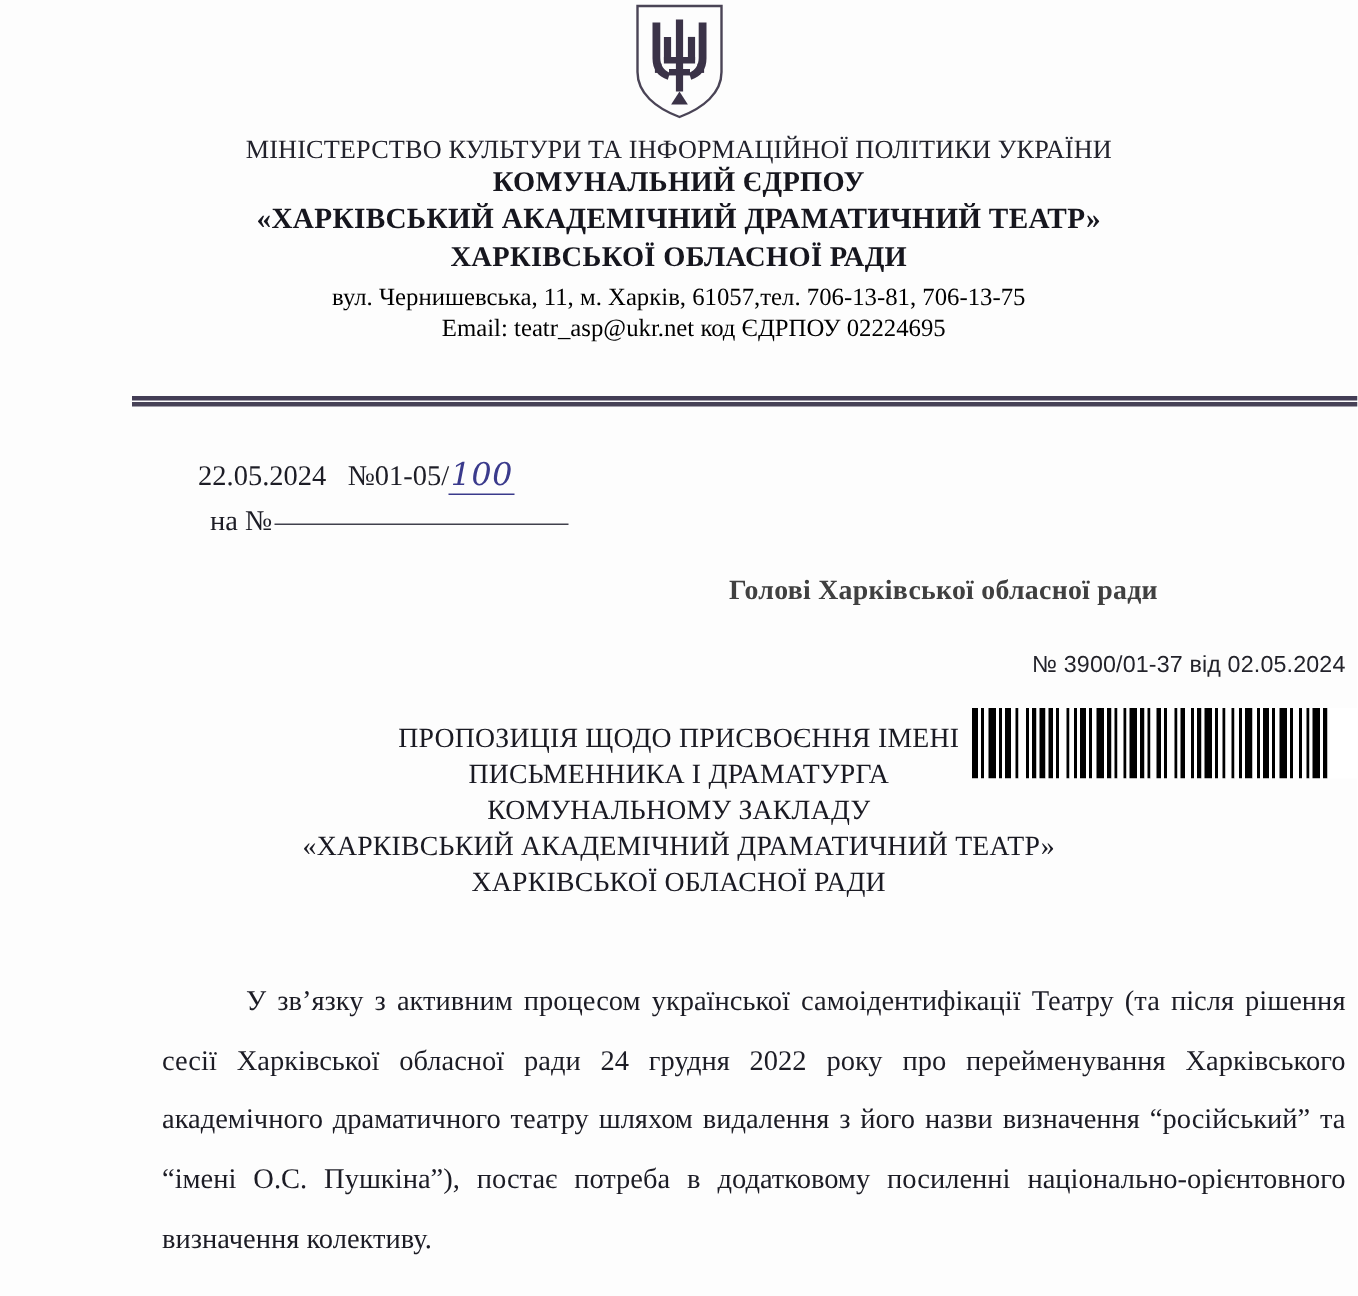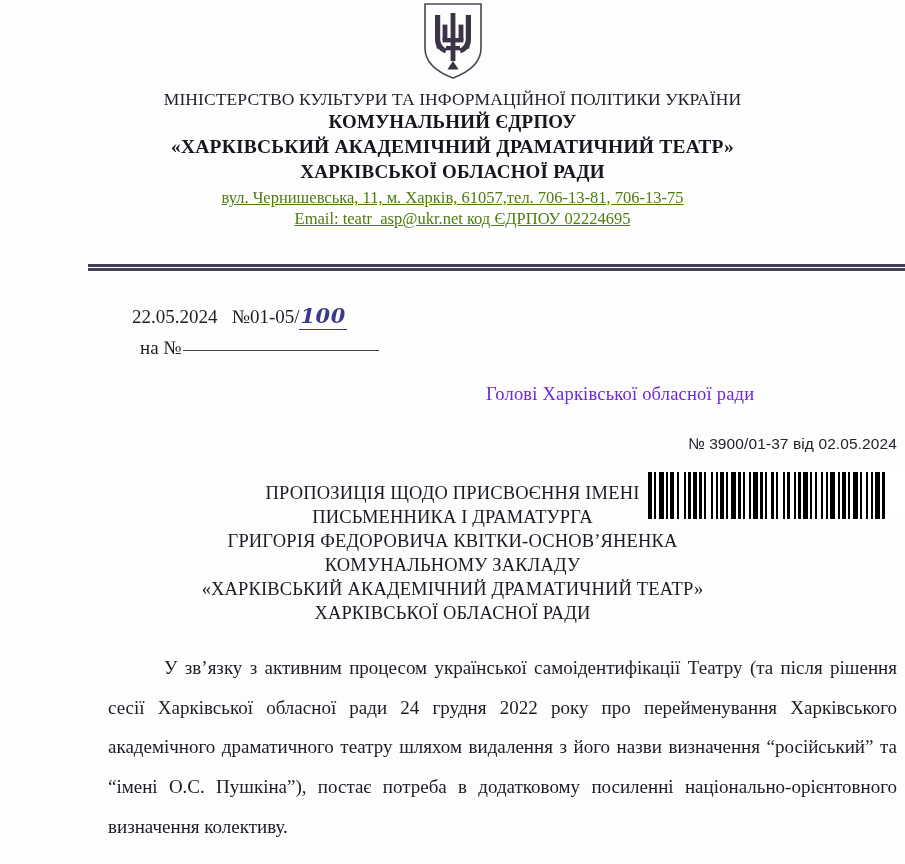--- a/index.html
+++ b/index.html
@@ -52,22 +52,21 @@
     font-weight: bold;
     font-size: 19px;
     letter-spacing: .2px;
     color: #16161e;
   }
   .lh-strong.wide {
     font-size: 19.5px;
   }
   .lh-contact {
     font-size: 16.5px;
-    color: #4d7c0f;
-    text-decoration: underline;
+    color: #000000;
   }
   .lh-contact.second {
     font-size: 16.5px;
     margin-left: 20px;
   }
   .gap-small { height: 3px; }
 
   
   #rule {
     position: absolute;
@@ -97,21 +96,21 @@
     left: 132px;
     top: 300px;
     font-size: 19px;
     line-height: 1.55;
     color: #1d1d26;
   }
   .ref-line1 { white-space: nowrap; }
   #hand-number {
     font-family: "DejaVu Serif", serif;
     font-style: italic;
-    font-weight: bold;
+    font-weight: normal;
     font-size: 21px;
     color: #3a3a8c;
     border-bottom: 1.6px solid #3a3a8c;
     padding: 0 1px 1px 1px;
     letter-spacing: .5px;
   }
   .ref-line2 {
     white-space: nowrap;
     padding-left: 8px;
   }
@@ -121,24 +120,24 @@
     border-bottom: 1.5px solid #40404c;
     vertical-align: 3px;
     margin-left: 2px;
   }
 
   
   #addressee {
     position: absolute;
     left: 486px;
     top: 381px;
-    font-weight: normal;
+    font-weight: bold;
     font-size: 18.5px;
     line-height: 1.42;
-    color: #6d28d9;
+    color: #404040;
     letter-spacing: .2px;
   }
 
   
   #regstamp {
     position: absolute;
     right: 8px;
     top: 434px;
     text-align: right;
     font-family: "Liberation Sans", "DejaVu Sans", sans-serif;
@@ -242,21 +241,20 @@
     </div>
   </div>
 
   <div id="addressee">
     <div>Голові Харківської  обласної  ради</div>
   </div>
 
   <div id="subject">
     <div>ПРОПОЗИЦІЯ ЩОДО ПРИСВОЄННЯ ІМЕНІ</div>
     <div>ПИСЬМЕННИКА І ДРАМАТУРГА</div>
-    <div>ГРИГОРІЯ ФЕДОРОВИЧА КВІТКИ-ОСНОВ’ЯНЕНКА</div>
     <div>КОМУНАЛЬНОМУ ЗАКЛАДУ</div>
     <div>«ХАРКІВСЬКИЙ АКАДЕМІЧНИЙ ДРАМАТИЧНИЙ ТЕАТР»</div>
     <div>ХАРКІВСЬКОЇ ОБЛАСНОЇ РАДИ</div>
   </div>
 
   <div id="regstamp">
     <div>№ 3900/01-37 від 02.05.2024</div>
   </div>
 
   <div id="barcode">

